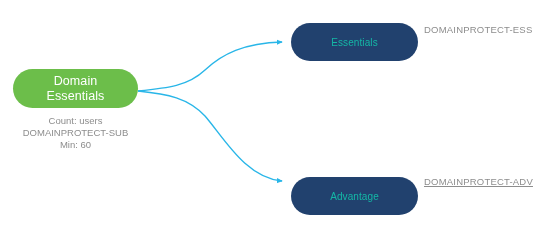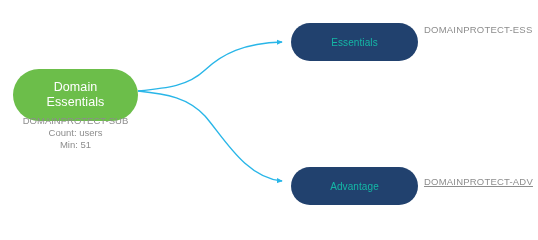--- a/index.html
+++ b/index.html
@@ -31,37 +31,37 @@
     text-align: center;
   }
   .pill {
     border-radius: 999px;
     color: #ffffff;
   }
   .node-root {
     left: 13px;
     top: 69px;
     width: 125px;
-    height: 52px;
+    height: 39px;
     background: #6cbe4a;
   }
   .node-root .node-title {
     font-size: 12.5px;
     line-height: 15px;
     color: #ffffff;
     letter-spacing: 0.1px;
   }
   .node-child {
     width: 127px;
     height: 38px;
     left: 291px;
     background: #21416e;
   }
   .node-essentials { top: 23px; }
-  .node-advantage  { top: 167px; }
+  .node-advantage  { top: 177px; }
   .node-child .node-title {
     font-size: 10px;
     line-height: 15px;
     color: #14b8a6;
     letter-spacing: 0.1px;
   }
   .meta {
     position: absolute;
     color: #8d8d8d;
     font-size: 9.5px;
@@ -98,23 +98,23 @@
   </svg>
 
   <div class="node pill node-root">
     <div class="node-title">
       <span>Domain</span><br>
       <span>Essentials</span>
     </div>
   </div>
 
   <div class="meta meta-root">
+    <div>Count: users</div>
     <div>DOMAINPROTECT-SUB</div>
-    <div>Count: users</div>
-    <div>Min: 51</div>
+    <div>Min: 60</div>
   </div>
 
   <div class="node pill node-child node-essentials">
     <div class="node-title">Essentials</div>
   </div>
   <div class="meta meta-side meta-ess">DOMAINPROTECT-ESS</div>
 
   <div class="node pill node-child node-advantage">
     <div class="node-title">Advantage</div>
   </div>

